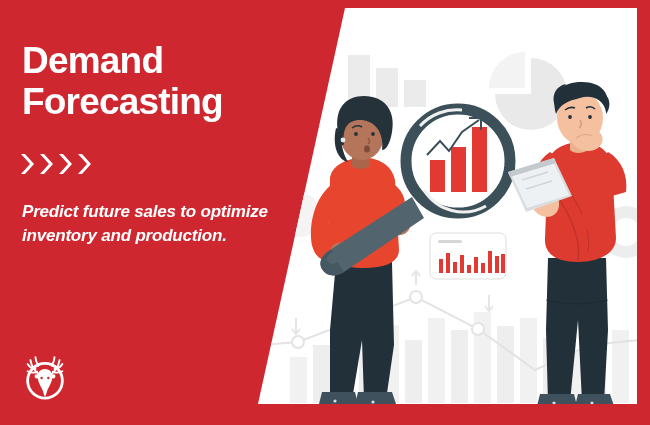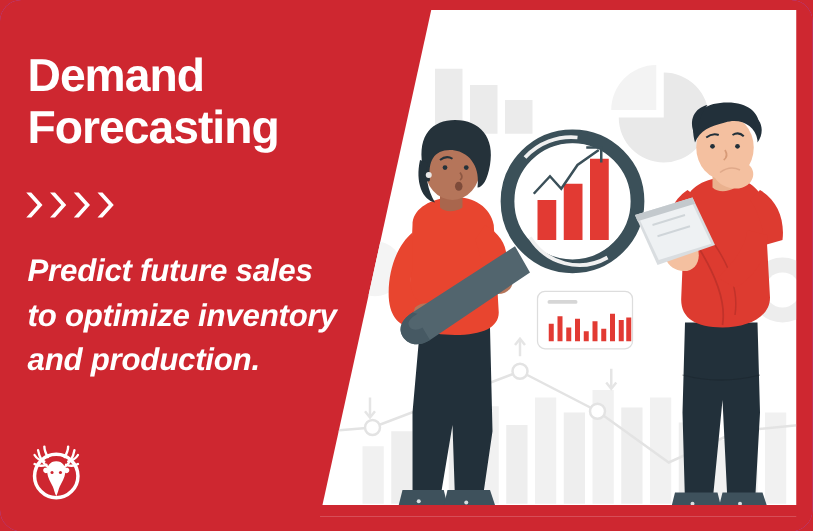--- a/index.html
+++ b/index.html
@@ -3,21 +3,21 @@
 <meta charset="utf-8">
 <style>
   html,body{margin:0;padding:0;}
   body{
     width:650px;height:425px;overflow:hidden;
     font-family:"Liberation Sans", sans-serif;
     background:#ce2730;
   }
   #banner{
     position:relative;width:650px;height:425px;
-    background:#8b5cf6;overflow:hidden;border-radius:17px;
+    background:#7f1d1d;overflow:hidden;
   }
 
   
   #left-panel{
     position:absolute;left:0;top:0;width:300px;height:425px;
     z-index:5;
   }
   #page-title{
     position:absolute;left:22px;top:40px;
     width:270px;
@@ -29,21 +29,21 @@
   }
   #chevron-row{
     position:absolute;left:20px;top:152px;
     display:flex;gap:2px;
   }
   .chevron-icon{display:block;}
   #subtitle{
     position:absolute;left:22px;top:200px;
     width:255px;
     color:#ffffff;
-    font-size:25px;line-height:1.42;
+    font-size:17px;line-height:1.42;
     font-style:italic;font-weight:bold;
     letter-spacing:-0.2px;
   }
   #brand-logo{
     position:absolute;left:17px;top:350px;
     width:56px;height:56px;
   }
 
   
   #illustration-panel{

